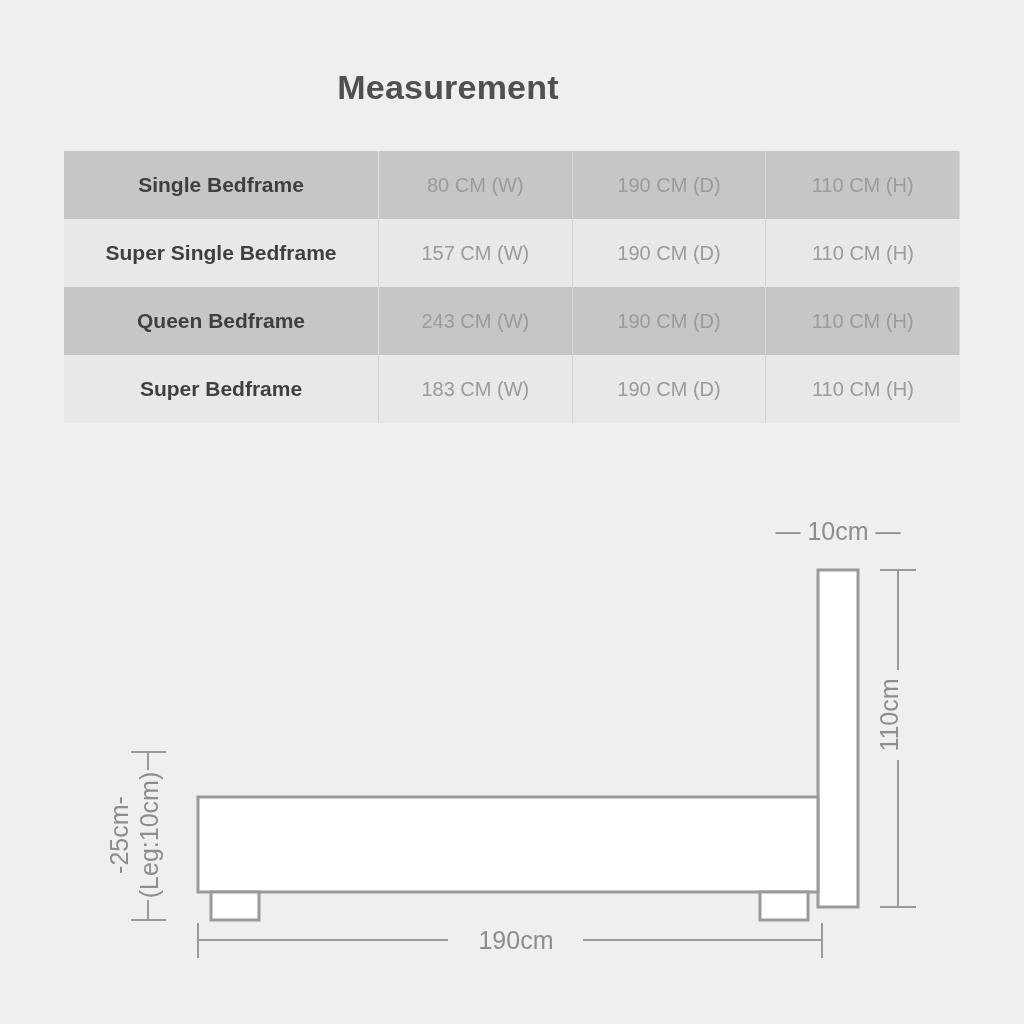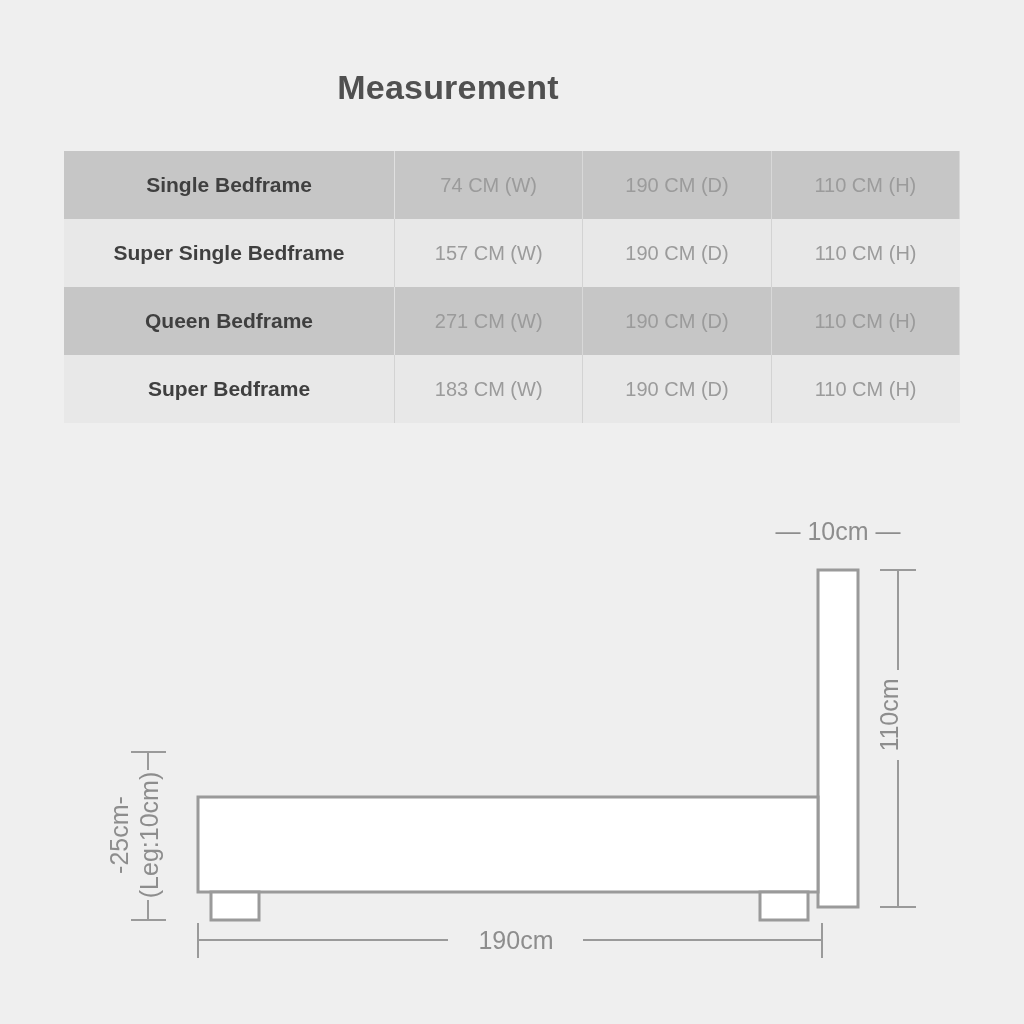--- a/index.html
+++ b/index.html
@@ -38,21 +38,21 @@
   }
   table.measure {
     border-collapse: collapse;
     width: 896px;
     table-layout: fixed;
   }
   table.measure tr.row-odd td { background: #c6c6c6; }
   table.measure tr.row-even td { background: #e8e8e8; }
   table.measure td {
     height: 68px;
-    padding: 0 8px;
+    padding: 0 0;
     text-align: center;
     vertical-align: middle;
     font-size: 20px;
   }
   table.measure td.label {
     font-weight: 700;
     color: #3f3f3f;
     font-size: 21px;
     width: 314px;
     border-right: 1px solid #d3d3d3;
@@ -85,33 +85,33 @@
 </head>
 <body>
 
 <div class="title">Measurement</div>
 
 <div class="table-wrap">
   <table class="measure">
     <tbody>
       <tr class="row-odd">
         <td class="label">Single Bedframe</td>
-        <td class="val">74 CM (W)</td>
+        <td class="val">80 CM (W)</td>
         <td class="val">190 CM (D)</td>
         <td class="val">110 CM (H)</td>
       </tr>
       <tr class="row-even">
         <td class="label">Super Single Bedframe</td>
         <td class="val">157 CM (W)</td>
         <td class="val">190 CM (D)</td>
         <td class="val">110 CM (H)</td>
       </tr>
       <tr class="row-odd">
         <td class="label">Queen Bedframe</td>
-        <td class="val">271 CM (W)</td>
+        <td class="val">243 CM (W)</td>
         <td class="val">190 CM (D)</td>
         <td class="val">110 CM (H)</td>
       </tr>
       <tr class="row-even">
         <td class="label">Super Bedframe</td>
         <td class="val">183 CM (W)</td>
         <td class="val">190 CM (D)</td>
         <td class="val">110 CM (H)</td>
       </tr>
     </tbody>

